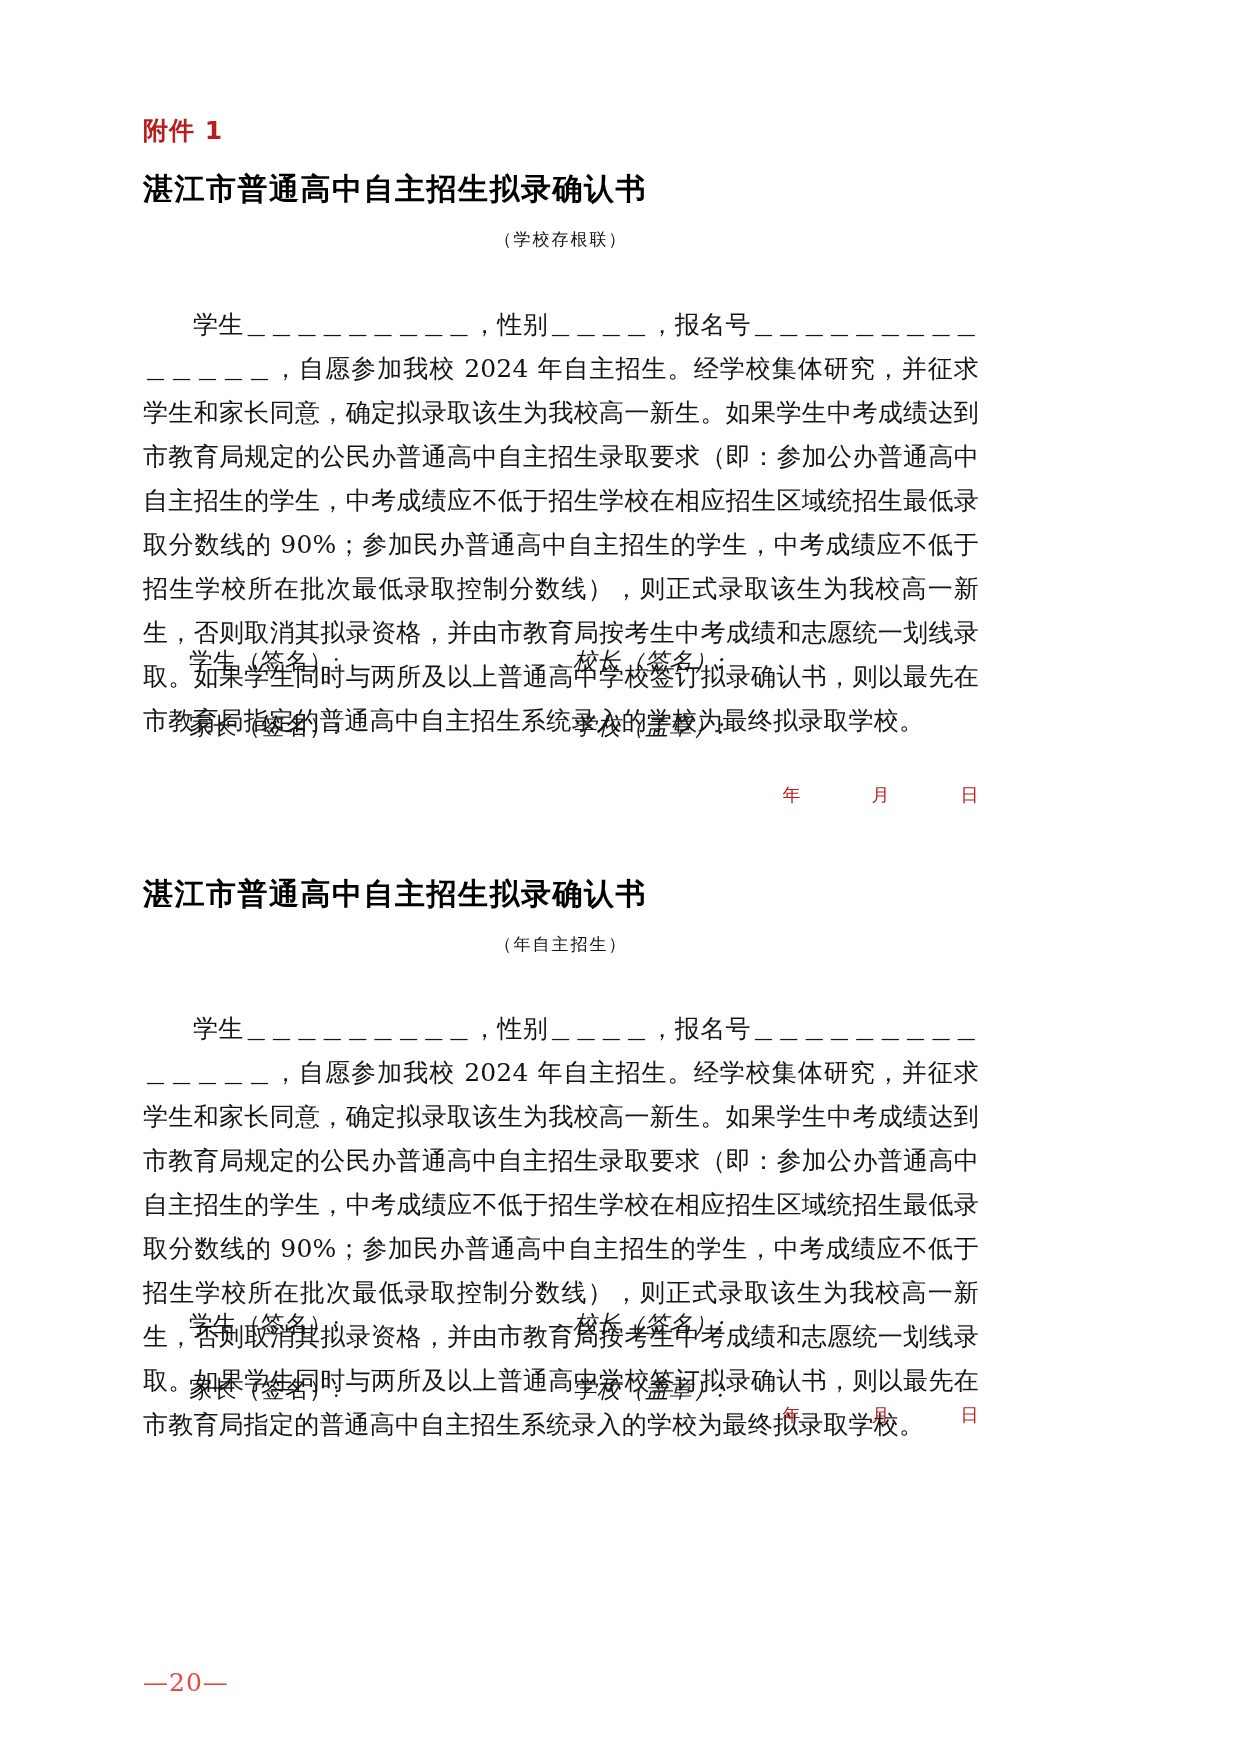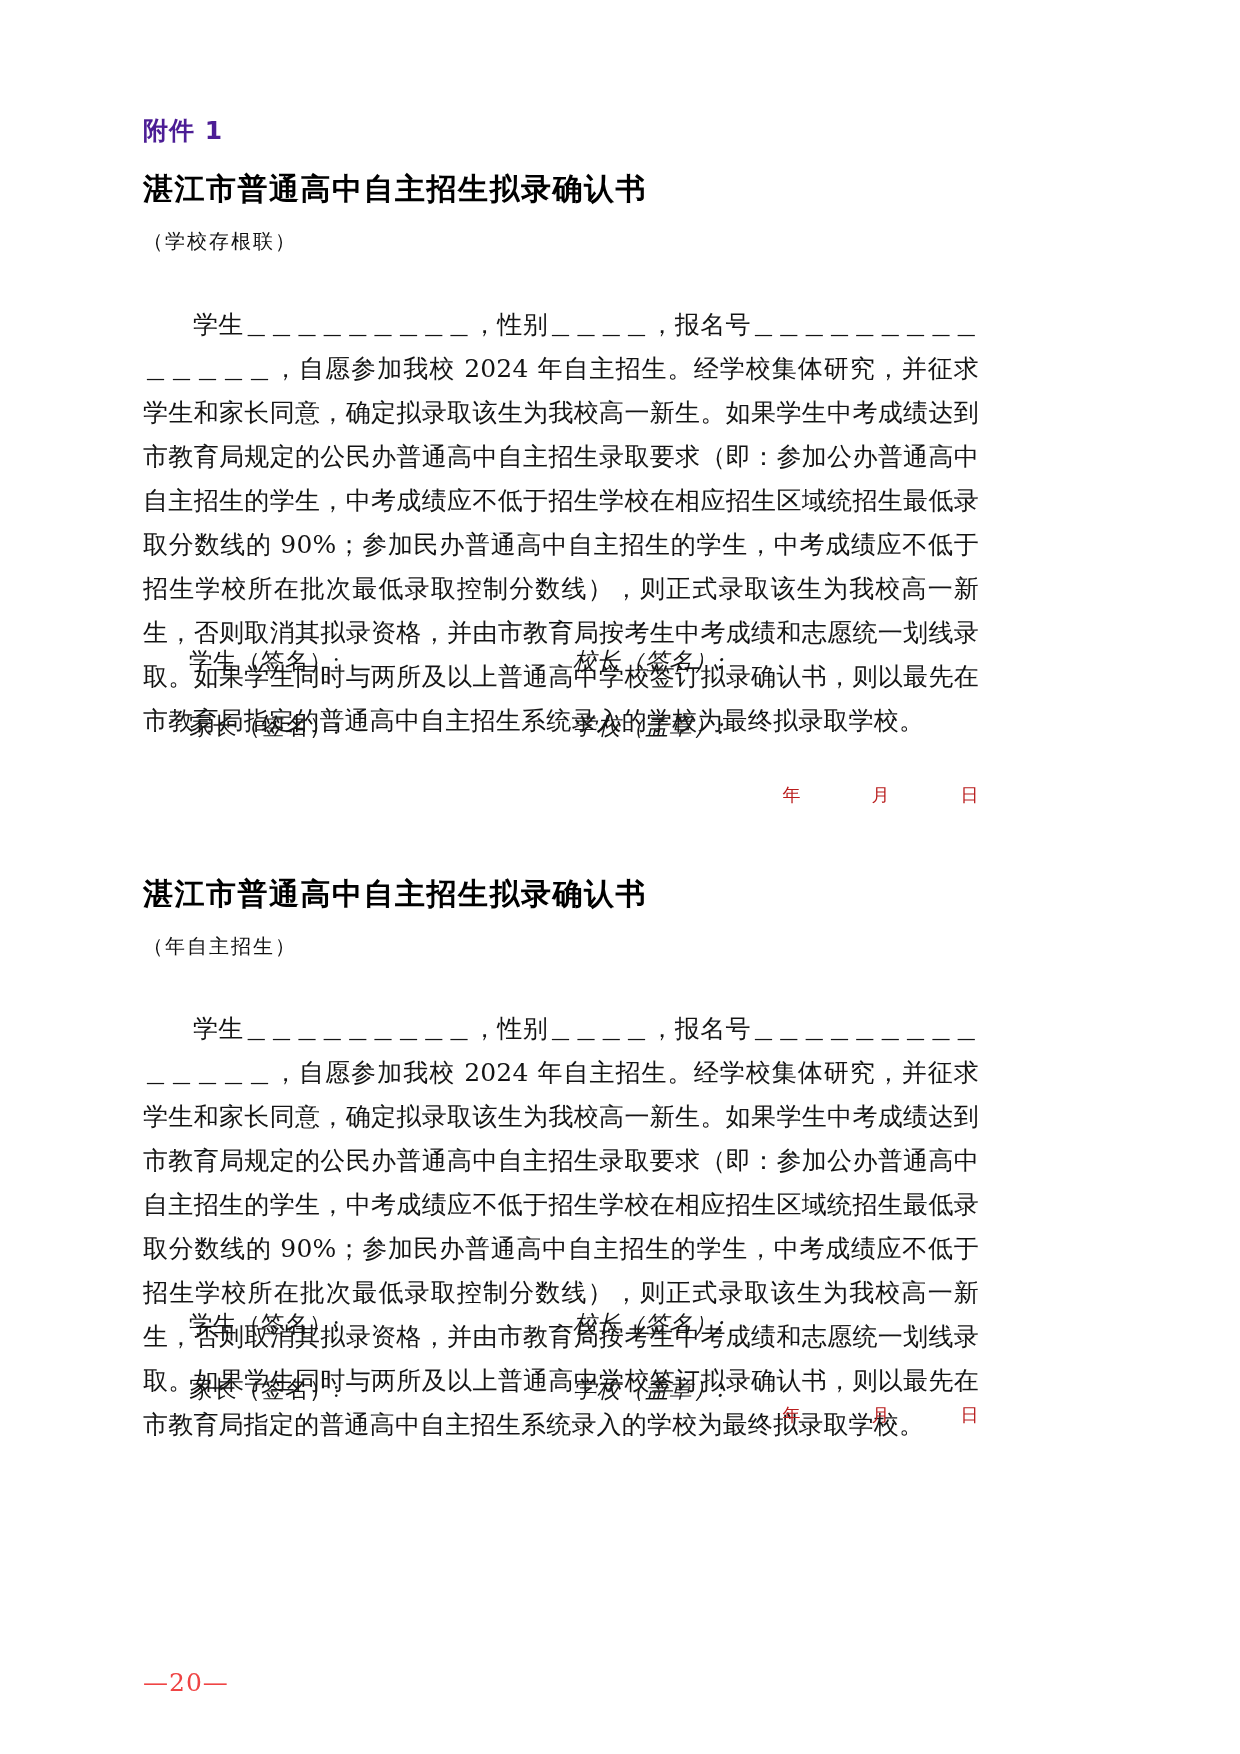--- a/index.html
+++ b/index.html
@@ -24,32 +24,33 @@
     background: #fff;
   }
   .attachment-label {
     position: absolute;
     left: 143px;
     top: 114px;
     font-size: 25px;
     font-family: "DejaVu Sans", "Liberation Sans", sans-serif;
     font-weight: 700;
     letter-spacing: 1px;
-    color: #4c1d95;
+    color: #b91c1c;
   }
   .doc-title {
     font-family: "DejaVu Serif", "Liberation Serif", serif;
     font-weight: 700;
     font-size: 30px;
     letter-spacing: 1.5px;
     color: #000;
     white-space: nowrap;
   }
   .doc-subtitle {
-    font-size: 20px;
+    text-align: center;
+    font-size: 17px;
     letter-spacing: 2px;
     color: #111;
     font-family: "DejaVu Serif", "Liberation Serif", serif;
   }
   .body-para {
     font-size: 25px;
     line-height: 44px;
     text-align: justify;
     text-justify: inter-ideograph;
     color: #141414;

